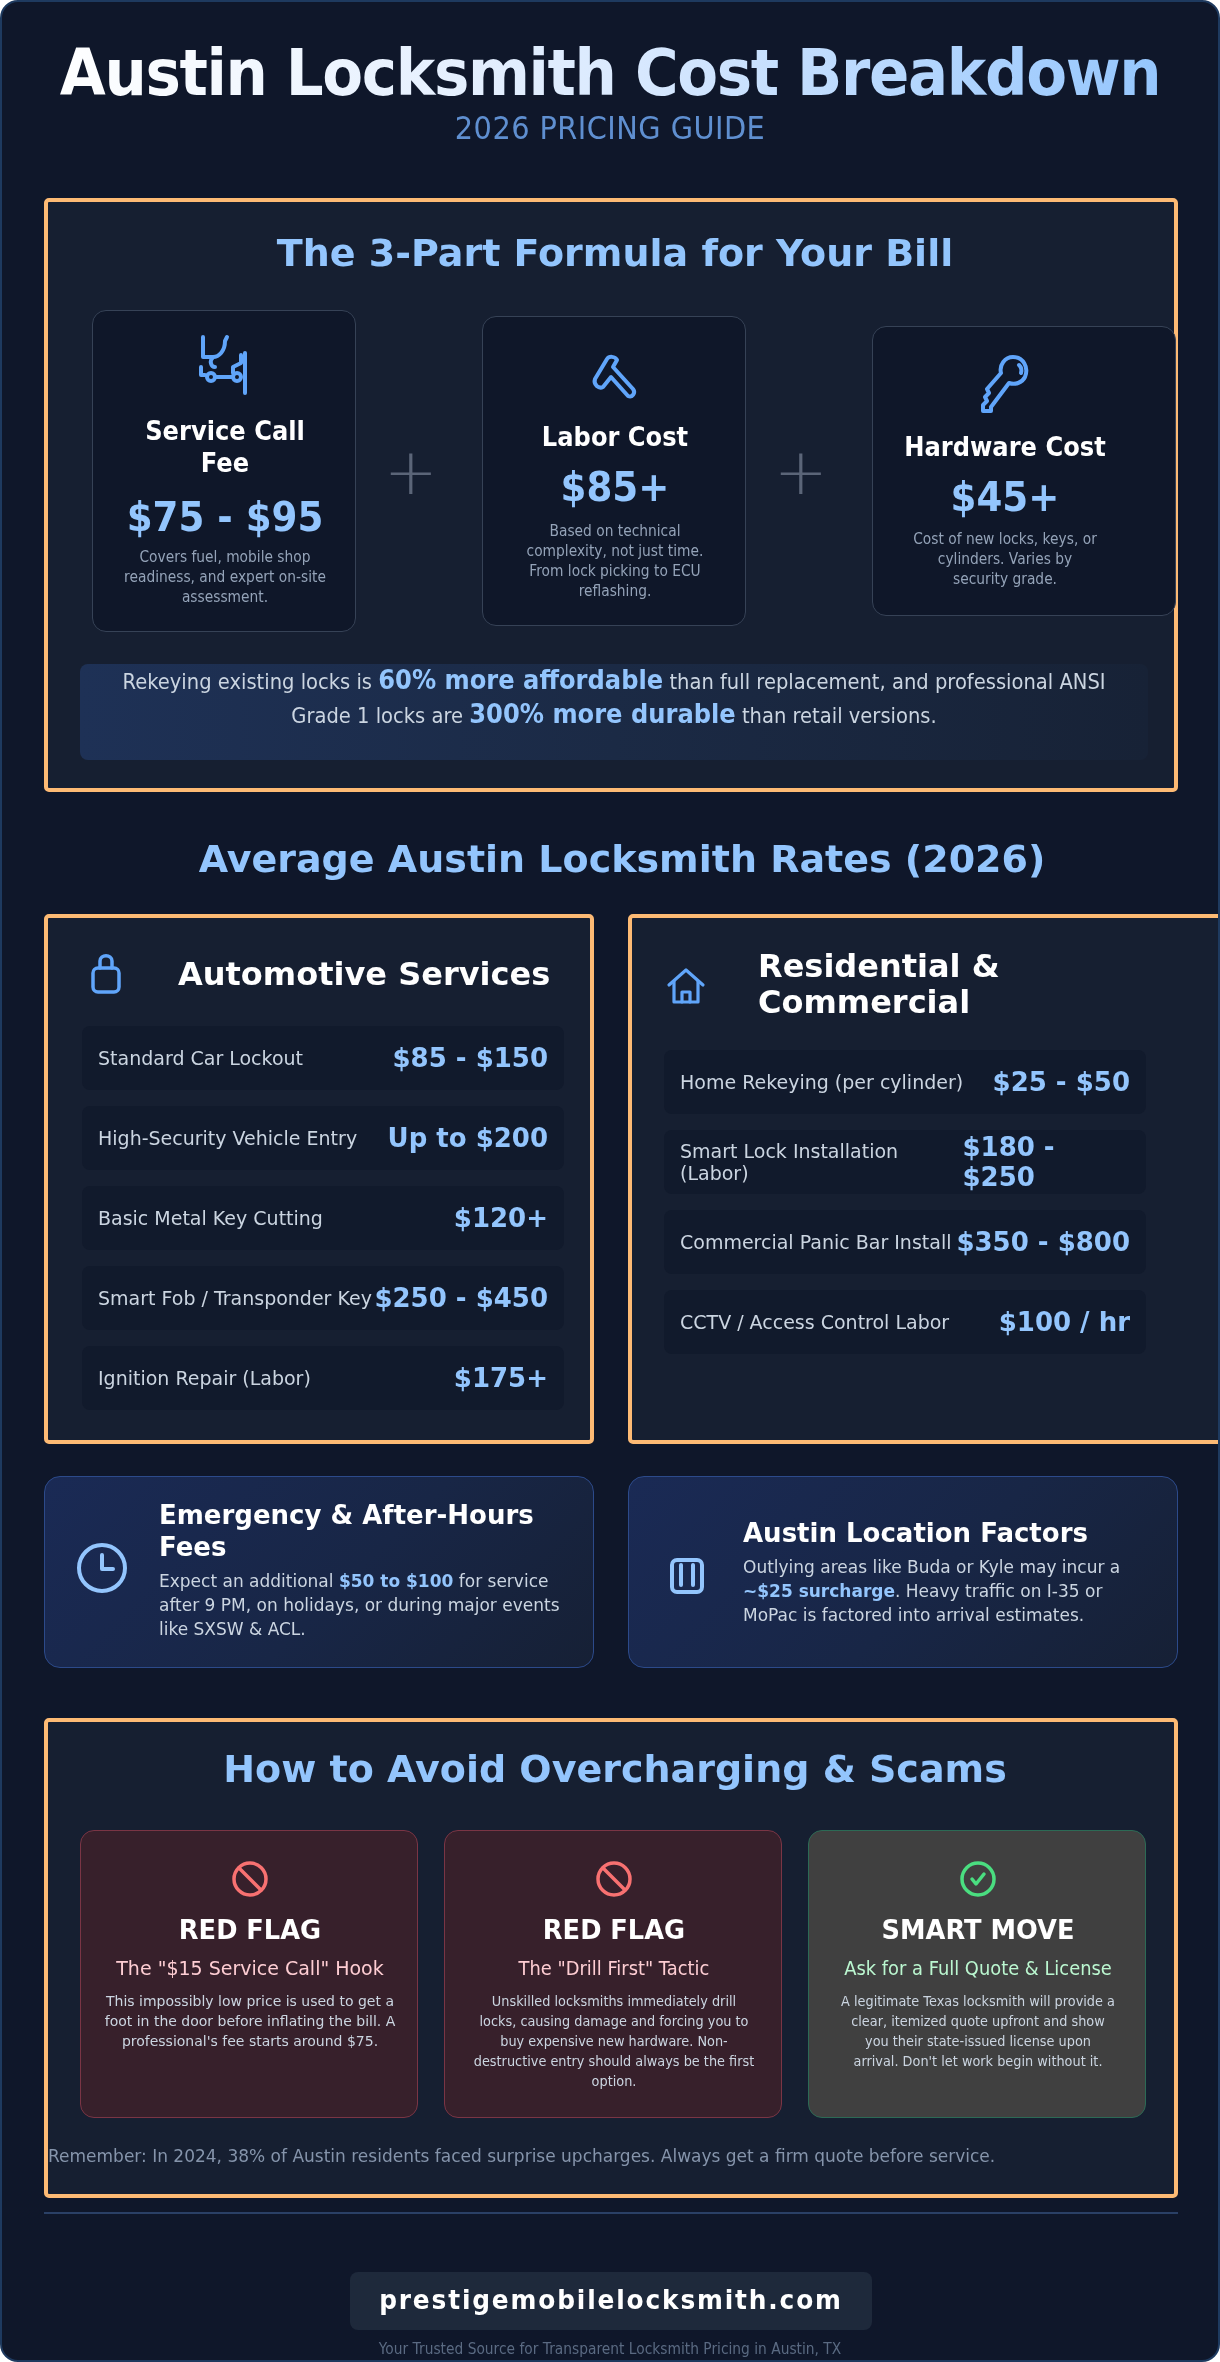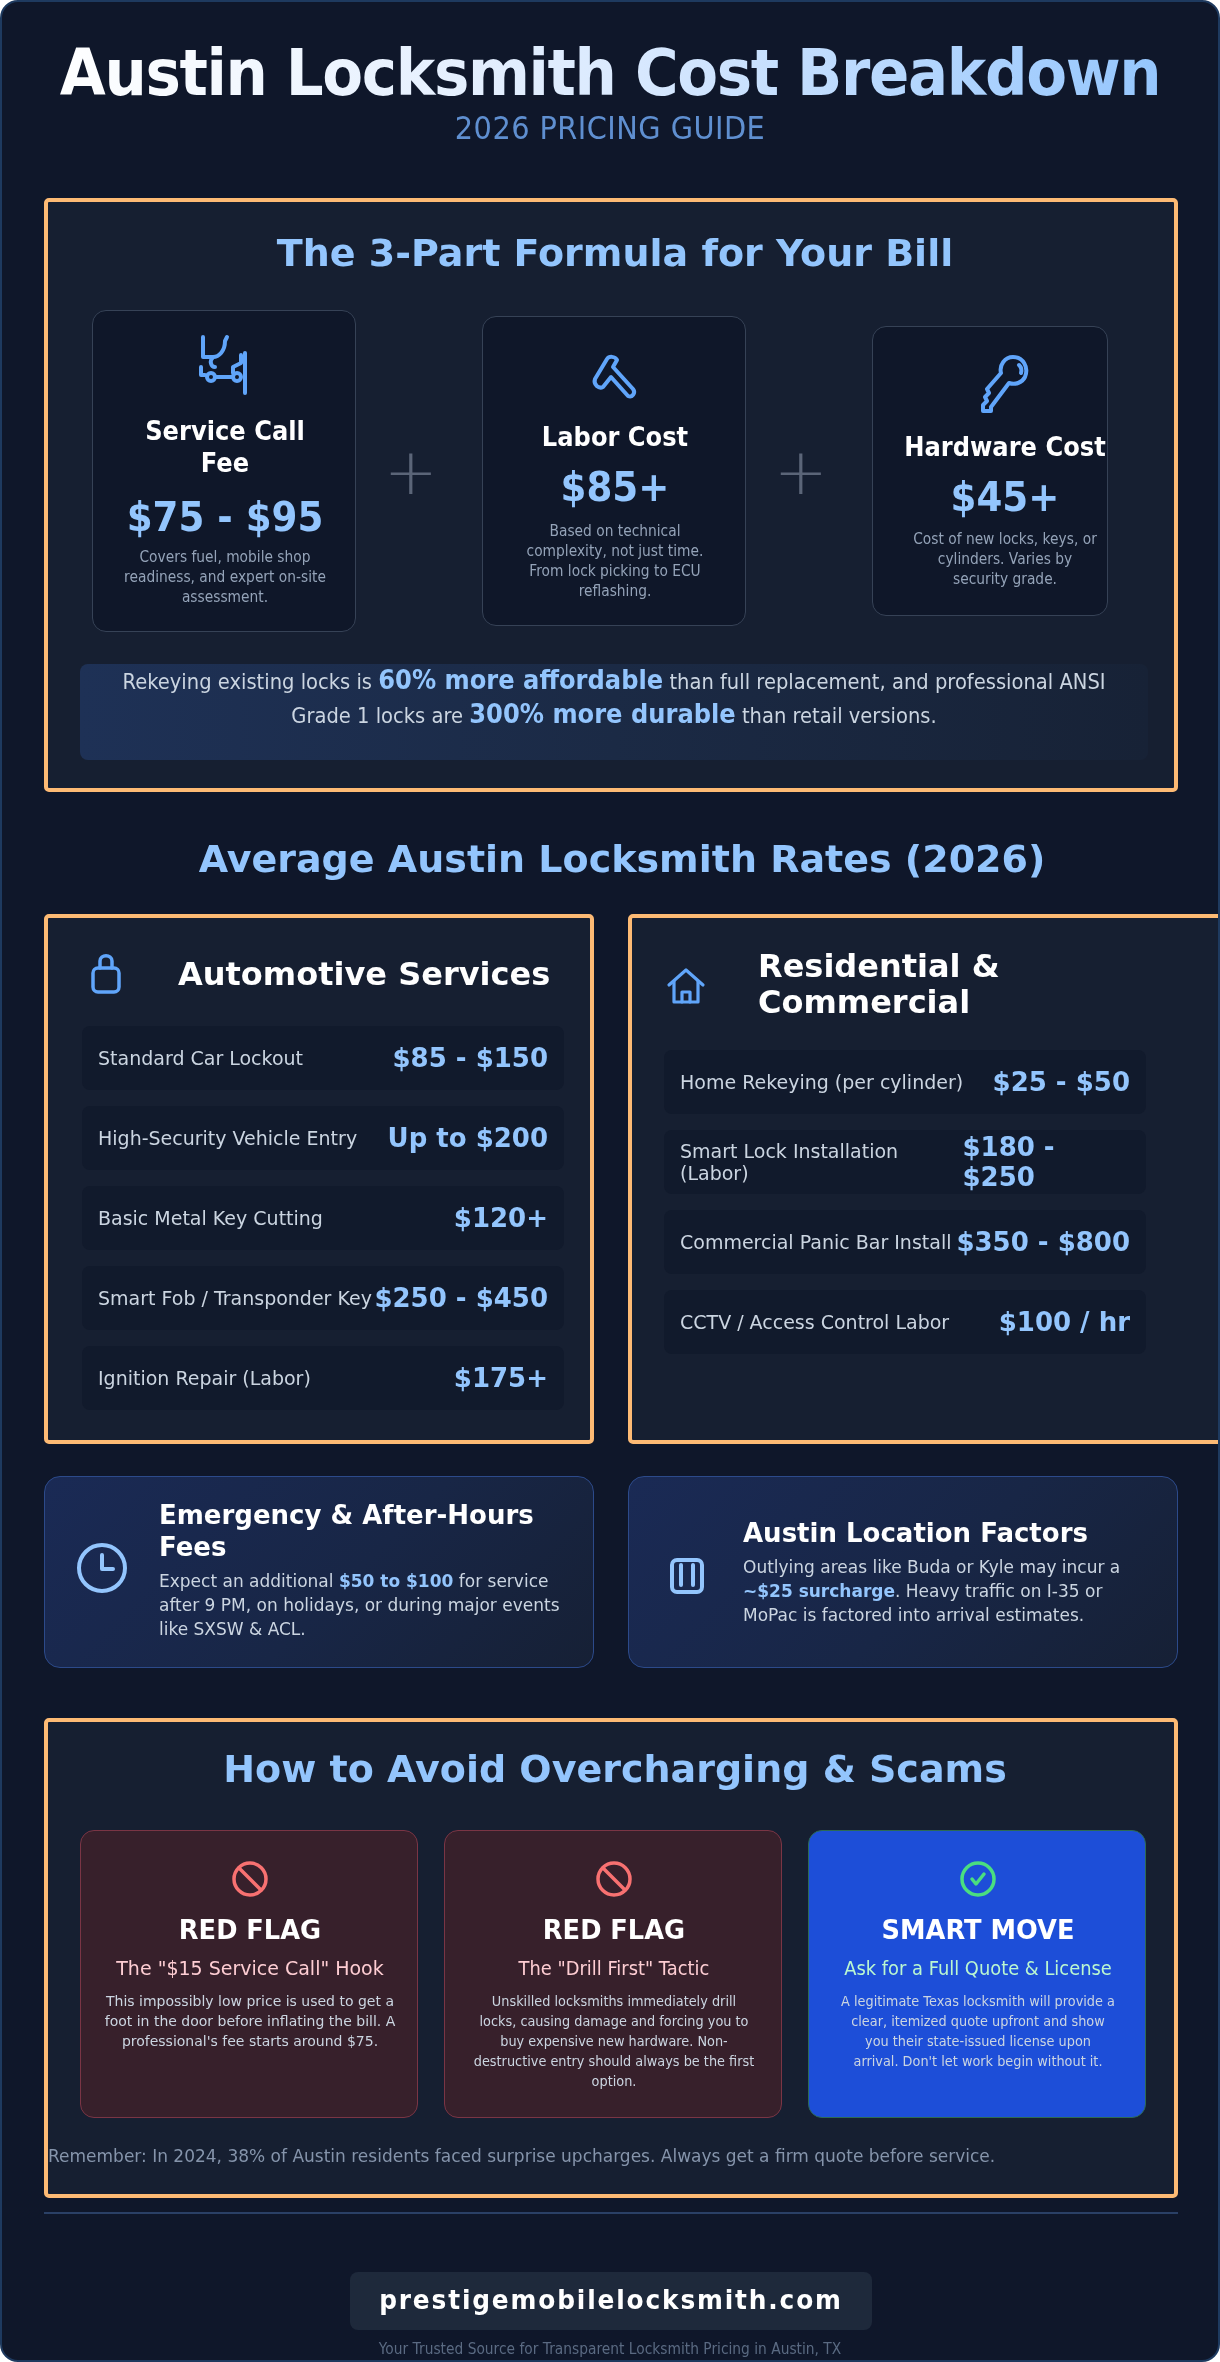--- a/index.html
+++ b/index.html
@@ -56,21 +56,21 @@
 
   
   .info { background: linear-gradient(135deg, #1a2a55 0%, #182646 55%, #162035 100%); border: 1px solid #2c4a8a; border-radius: 16px; }
   .info .ititle { font-weight: bold; color: #ffffff; font-size: 26px; line-height: 32px; }
   .info .itext { color: #cbd5e1; font-size: 17px; line-height: 24px; }
   .info .itext b { color: #93c5fd; }
 
   
   .scard { border-radius: 14px; text-align: center; }
   .scard.red { background: #37202b; border: 1px solid #7a3545; }
-  .scard.green { background: #1d4ed8; border: 1px solid #2c6a55; }
+  .scard.green { background: #404040; border: 1px solid #2c6a55; }
   .scard .stitle { font-weight: bold; color: #ffffff; font-size: 27px; line-height: 34px; transform: scaleX(0.95); }
   .scard .ssub { font-size: 19px; line-height: 26px; }
   .scard.red .ssub { color: #fecdd3; }
   .scard.green .ssub { color: #bbf7d0; transform: scaleX(0.94); }
   .scard .sdesc { color: #cbd5e1; font-size: 14px; line-height: 20px; }
   .scard.red .sdesc.cond, .scard.green .sdesc { transform: scaleX(0.92); }
   .note { color: #8594ab; font-size: 17px; text-align: left; line-height: 24px; }
 
   
   .divider { background: #2a4066; height: 2px; }
@@ -113,21 +113,21 @@
       <svg class="abs" style="left:106px; top:36px;" width="54" height="48" viewBox="0 0 54 48" fill="none" stroke="#60a5fa" stroke-width="4" stroke-linecap="round" stroke-linejoin="round">
         <path d="M6 26 L18 6 C20 3 26 3 28 7 L24 14 L44 36 C47 40 43 45 39 43 L22 24 L14 34 C10 36 4 32 6 26 Z"></path>
       </svg>
       <div class="abs fname" style="left:0; top:104px; width:264px;">Labor Cost</div>
       <div class="abs fprice" style="left:0; top:146px; width:264px;">$85+</div>
       <div class="abs fdesc" style="left:32px; top:204px; width:200px;">Based on technical complexity, not just time. From lock picking to ECU reflashing.</div>
     </div>
 
     <div class="abs plus" style="left:726px; top:238px;">+</div>
 
-    <div class="abs fcard" style="left:824px; top:124px; width:236px; height:290px;">
+    <div class="abs fcard" style="left:824px; top:124px; width:304px; height:290px;">
       <svg class="abs" style="left:104px; top:26px;" width="58" height="62" viewBox="0 0 58 62" fill="none" stroke="#60a5fa" stroke-width="4" stroke-linecap="round" stroke-linejoin="round">
         <path d="M36 4 C46 4 52 14 48 24 C45 30 38 32 32 30 L14 54 V58 H6 V52 L10 48 L8 44 L12 40 L10 36 L24 20 C22 12 28 4 36 4 Z"></path>
         <path d="M42 12 C44 14 45 17 44 20"></path>
       </svg>
       <div class="abs fname" style="left:0; top:104px; width:264px;">Hardware Cost</div>
       <div class="abs fprice" style="left:0; top:146px; width:264px;">$45+</div>
       <div class="abs fdesc" style="left:30px; top:202px; width:204px;">Cost of new locks, keys, or cylinders. Varies by security grade.</div>
     </div>
 
     <div class="abs stat" style="left:32px; top:462px; width:1068px; height:96px;">

